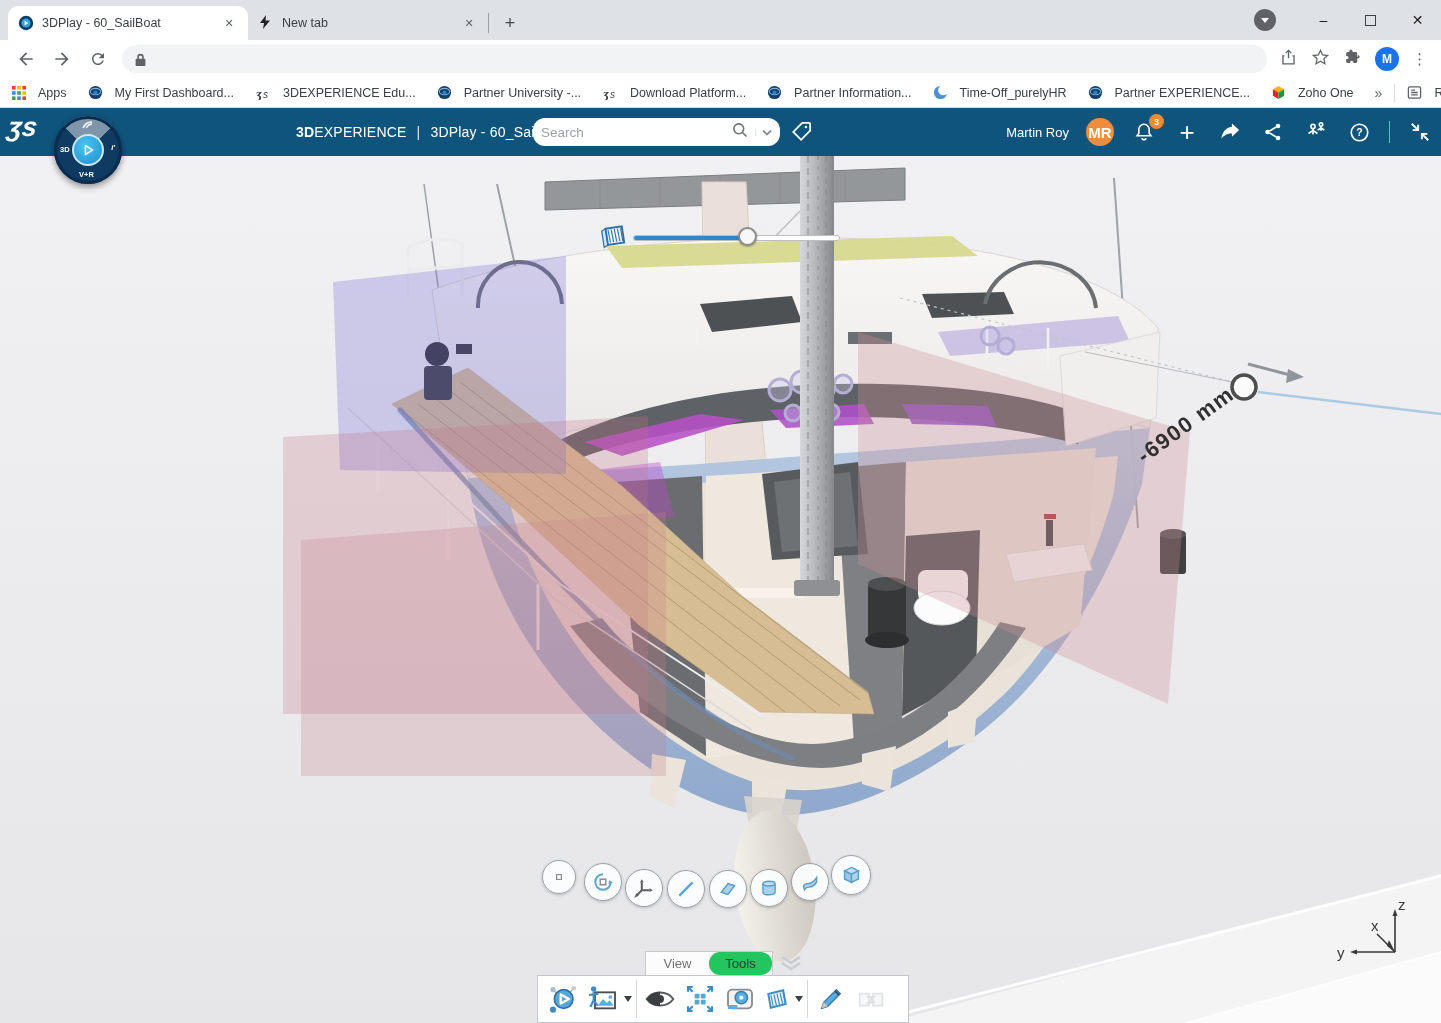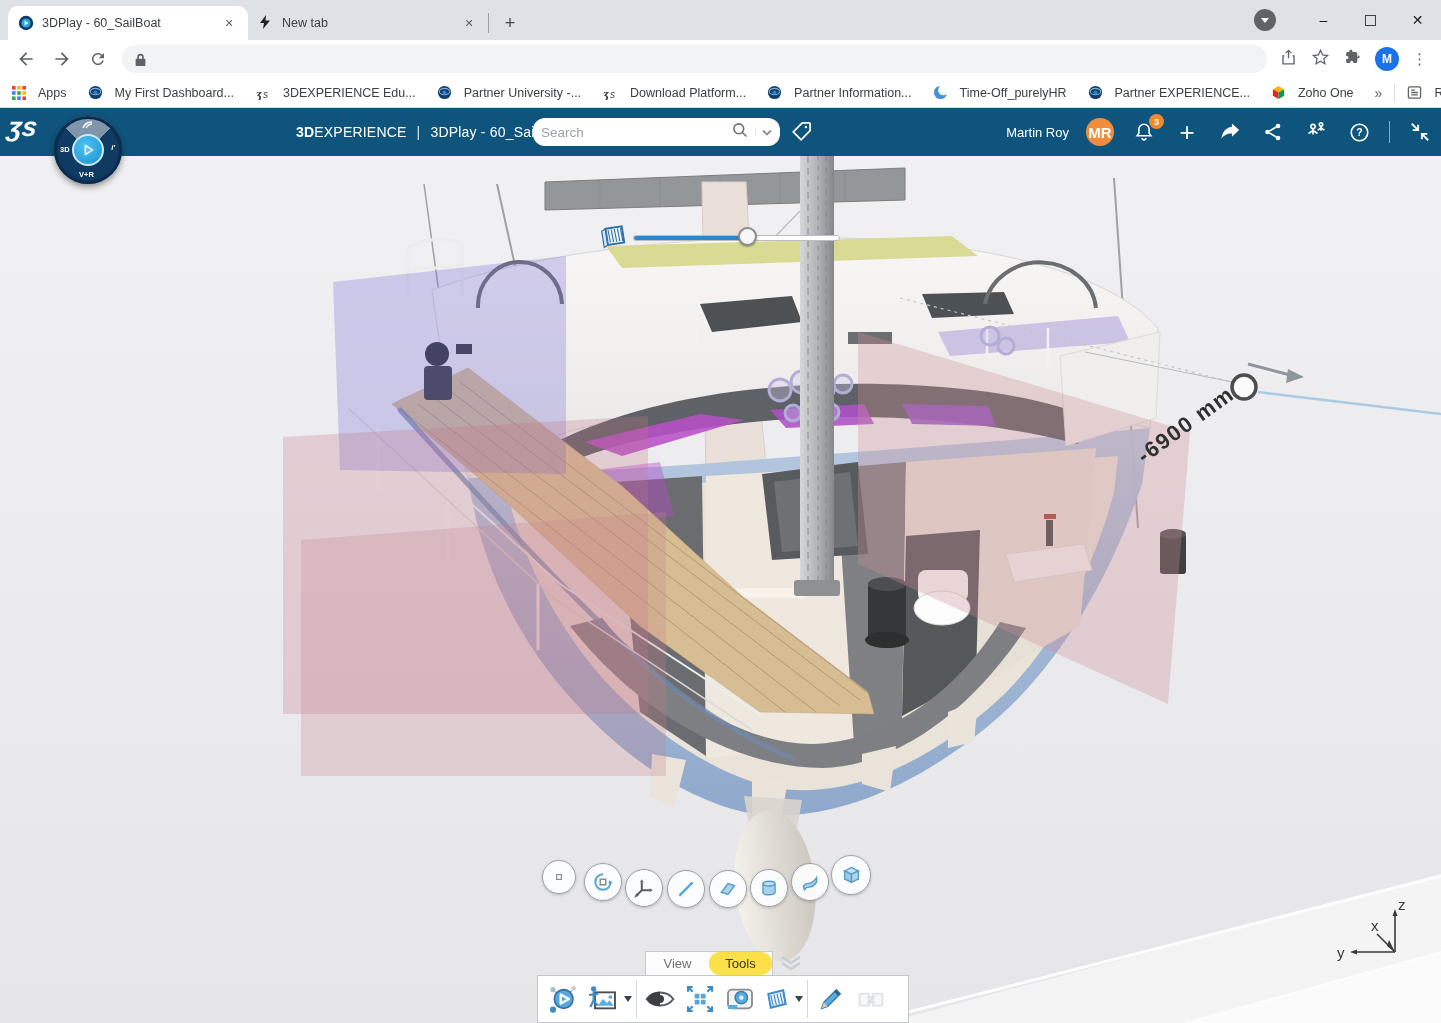--- a/index.html
+++ b/index.html
@@ -70,21 +70,21 @@
   .slider-track{position:absolute;left:633px;top:79px;width:207px;height:6px;background:#fdfdfd;border:1px solid #bdbdbd;border-radius:3px;}
   .slider-fill{position:absolute;left:0;top:0;height:4px;width:114px;background:#2f86c9;border-radius:3px;}
   .slider-handle{position:absolute;left:738px;top:71px;width:19px;height:19px;border-radius:50%;background:#f7f7f7;border:2px solid #8d8d8d;box-shadow:0 1px 2px rgba(0,0,0,.3);}
 
   .secbtn{position:absolute;border-radius:50%;background:rgba(252,253,254,.93);border:1.5px solid #9ba1a6;box-shadow:0 1px 3px rgba(0,0,0,.22);display:flex;align-items:center;justify-content:center;}
 
   .axis{position:absolute;left:1335px;top:740px;width:80px;height:80px;}
 
   .vtabs{position:absolute;left:645px;top:795px;display:flex;background:#fcfcfc;border:1px solid #c9c9c9;border-bottom:none;}
   .vtab{width:63px;height:23px;display:flex;align-items:center;justify-content:center;font-size:13px;color:#737373;}
-  .vtab.active{background:#fde047;color:#333;border-radius:11px;}
+  .vtab.active{background:#22c55e;color:#333;border-radius:11px;}
   .vchev{position:absolute;left:778px;top:798px;}
 
   .btoolbar{position:absolute;left:537px;top:819px;width:372px;height:48px;background:#fff;border:1px solid #c4c7ca;display:flex;align-items:center;padding:0 5px;}
   .tbi{width:40px;height:40px;display:flex;align-items:center;justify-content:center;flex:none;}
   .tbi.narrow{width:34px;}
   .tb-caret{width:10px;display:flex;align-items:center;justify-content:center;flex:none;}
   .tb-sep{width:1px;height:38px;background:#d4d7da;margin:0 3px;flex:none;}
 </style>
 </head>
 <body>

